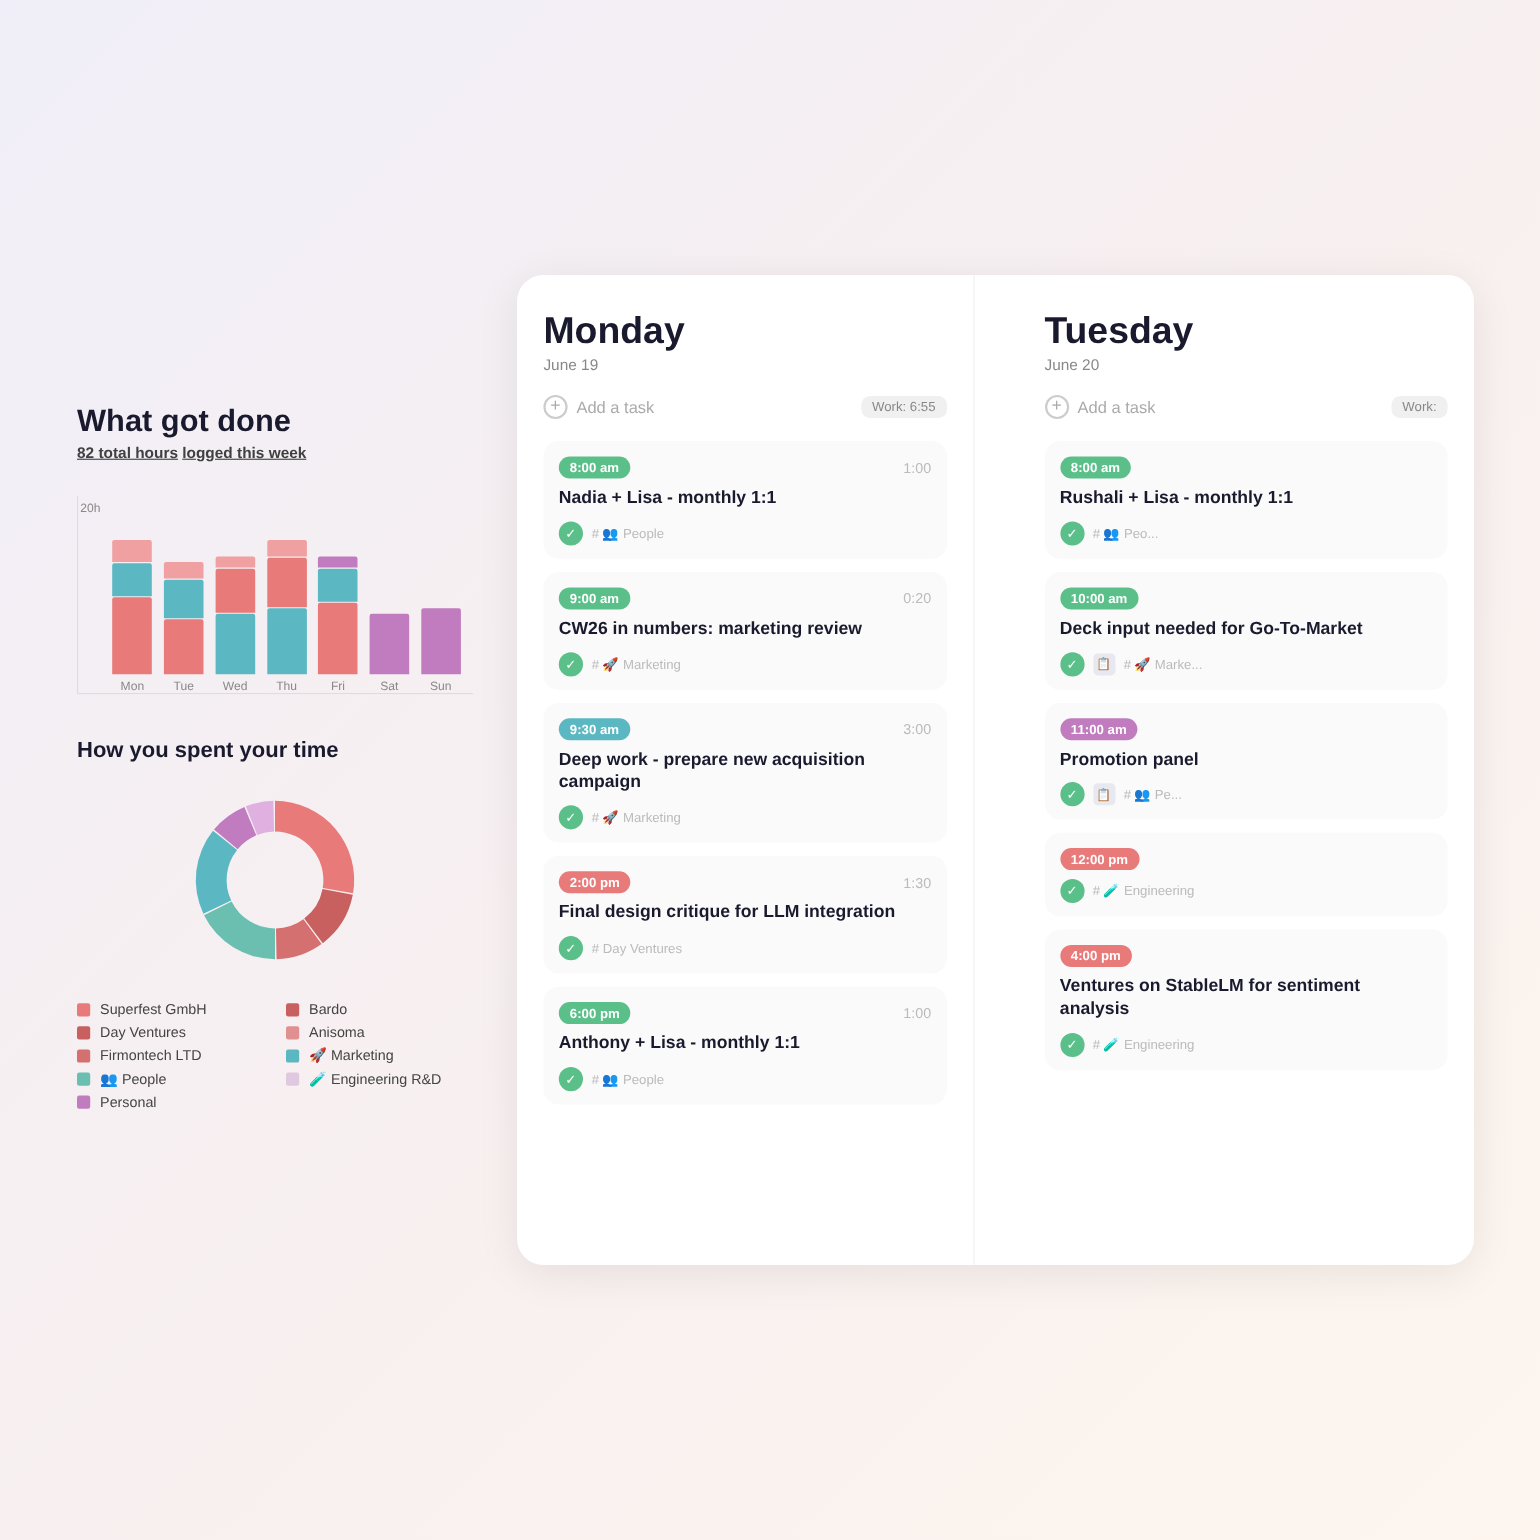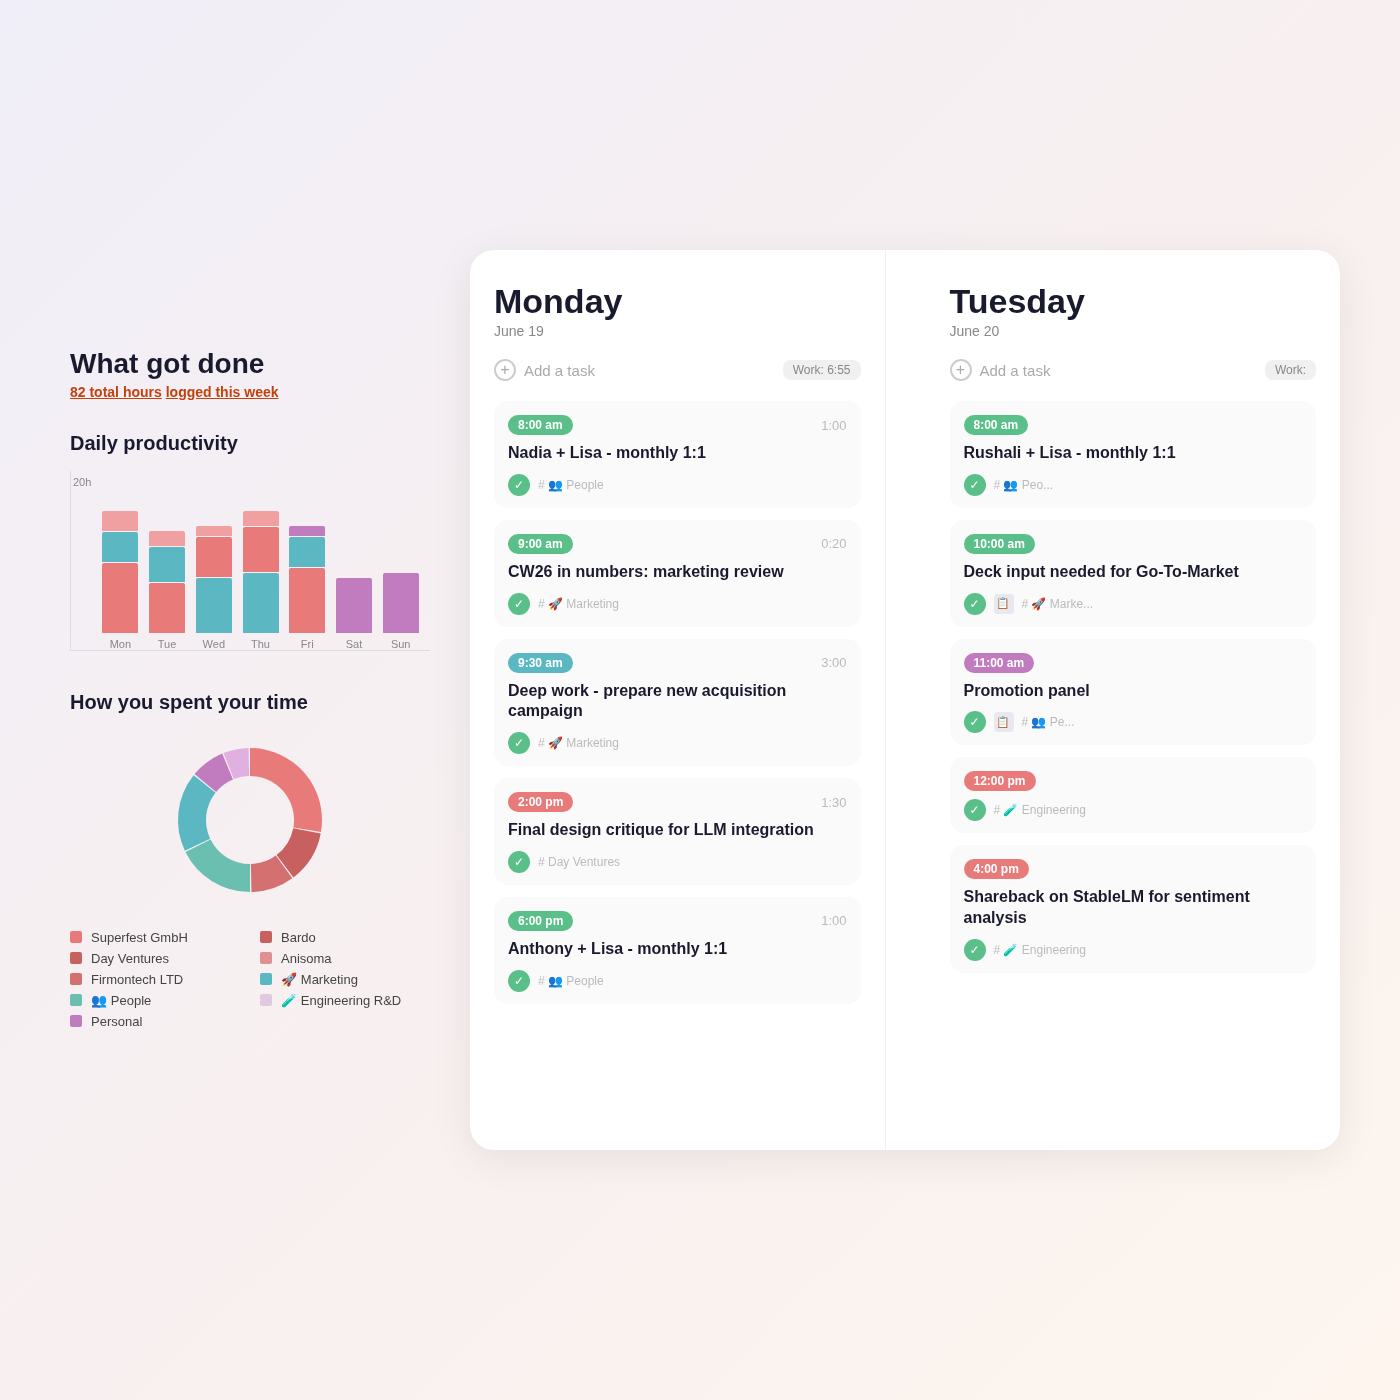--- a/index.html
+++ b/index.html
@@ -32,21 +32,21 @@
       margin-bottom: 4px;
     }
     .section-subtitle {
       font-size: 14px;
       color: #555;
       margin-bottom: 32px;
     }
     .section-subtitle span {
       font-weight: 700;
       text-decoration: underline;
-      color: #c2410c;
+      color: #404040;
     }
     .subsection-title {
       font-size: 20px;
       font-weight: 700;
       color: #1a1a2e;
       margin-bottom: 16px;
     }
     
     .bar-chart-container {
       margin-bottom: 40px;
@@ -261,21 +261,20 @@
 <div class="container">
 
   <div class="left-panel">
     <div class="section-title">What got done</div>
     <div class="section-subtitle">
       <span>82 total hours</span>
       <span> logged this week</span>
     </div>
 
     <div class="bar-chart-container">
-      <div class="subsection-title">Daily productivity</div>
       <div class="bar-chart">
         <span class="chart-label-y">20h</span>
 
       <div class="bar-group">
             <div class="bar-stack">
               <div class="bar-segment" style="height: 70px; background: rgb(232, 122, 122);"></div>
               <div class="bar-segment" style="height: 30px; background: rgb(91, 184, 194);"></div>
               <div class="bar-segment" style="height: 20px; background: rgb(240, 160, 160);"></div>
             </div>
             <div class="bar-label">Mon</div>
@@ -502,21 +501,21 @@
             </div>
             <div class="task-footer">
               <div class="check-icon">✓</div>
               <span class="tag-label"># 🧪 Engineering</span>
             </div>
           </div>
           <div class="task-card">
             <div class="task-header">
               <span class="time-badge pink">4:00 pm</span>
             </div>
-            <div class="task-title">Shareback on StableLM for sentiment analysis</div>
+            <div class="task-title">Ventures on StableLM for sentiment analysis</div>
             <div class="task-footer">
               <div class="check-icon">✓</div>
               <span class="tag-label"># 🧪 Engineering</span>
             </div>
           </div>
         </div>
     </div>
   </div>
 </div>
 

